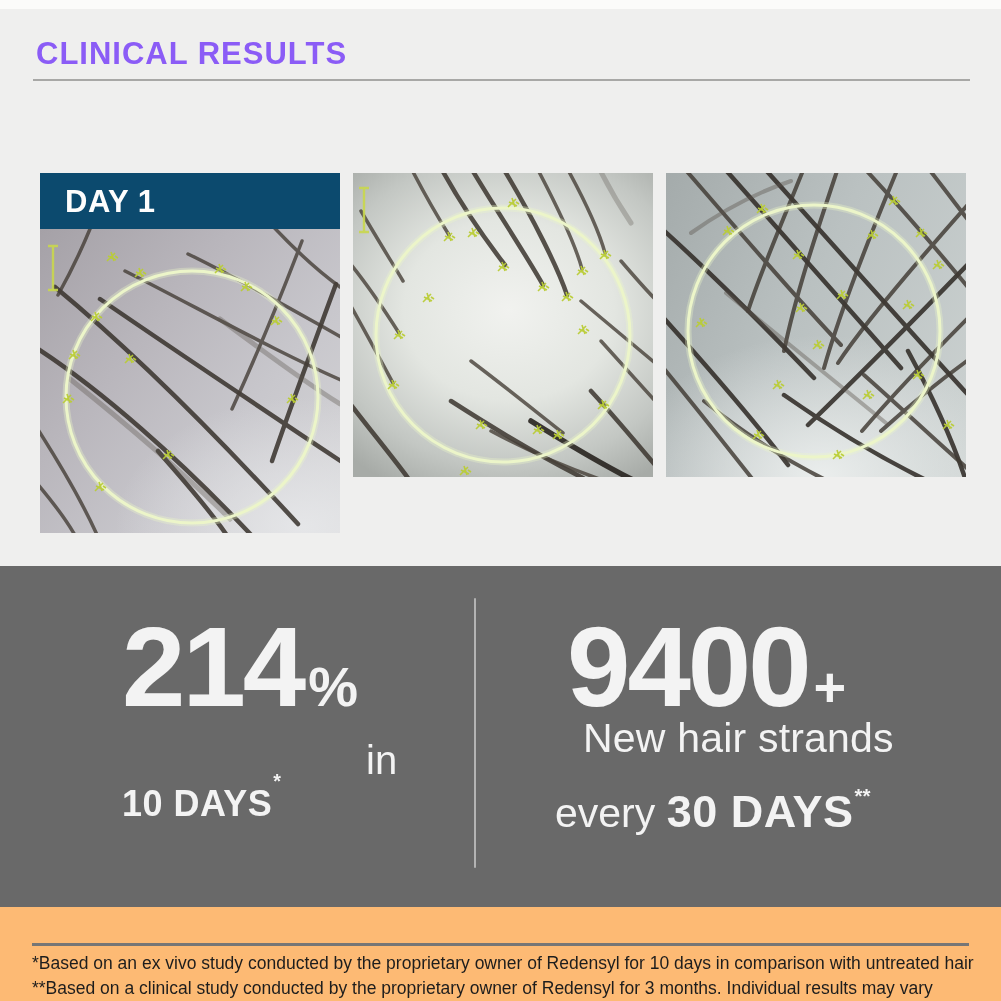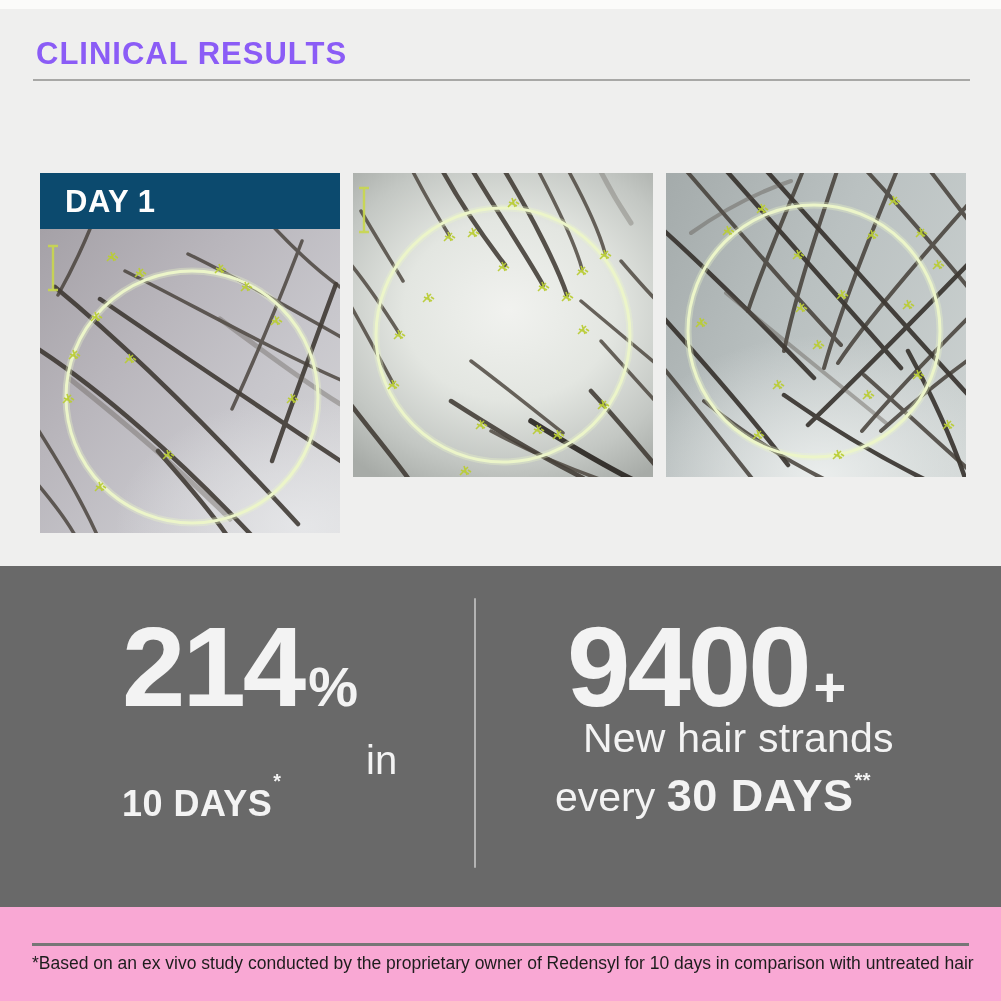--- a/index.html
+++ b/index.html
@@ -40,27 +40,27 @@
   .band{position:absolute;left:0;top:566px;width:1001px;height:341px;background:#696969;color:#f3f3f3;}
   .stat-big{position:absolute;display:flex;align-items:baseline;line-height:1;}
   .stat-big .num{font-size:114px;font-weight:bold;letter-spacing:-3px;}
   .stat-big .unit{font-size:56px;font-weight:bold;margin-left:5px;letter-spacing:0;}
   .left-big{left:122px;top:44px;}
   .right-big{left:555px;top:44px;margin-left:12px;}
   .conn{position:absolute;left:366px;top:156px;font-size:40px;line-height:1;margin-top:18px;}
   .period{position:absolute;left:122px;top:206px;font-size:36px;font-weight:bold;line-height:1;letter-spacing:0.5px;}
   .period sup{font-size:55%;vertical-align:28px;margin-left:1px;}
   .line1{position:absolute;left:583px;top:152px;font-size:41px;line-height:1;letter-spacing:0.2px;}
-  .line2{position:absolute;left:555px;top:204px;font-size:41px;line-height:1;}
+  .line2{position:absolute;left:555px;top:220px;font-size:41px;line-height:1;}
   .line2 .b{font-size:45px;font-weight:bold;letter-spacing:0.5px;}
   .line2 sup{font-size:50%;vertical-align:24px;margin-left:1px;font-weight:bold;}
   .divider{position:absolute;left:474px;top:32px;width:2px;height:270px;background:#b3b3b3;border-radius:2px;}
 
   
-  .footer{position:absolute;left:0;top:907px;width:1001px;height:94px;background:#f9a8d4;}
+  .footer{position:absolute;left:0;top:907px;width:1001px;height:94px;background:#fdba74;}
   .foot-rule{position:absolute;left:32px;top:36px;width:937px;height:3px;background:#767676;}
   .fn{position:absolute;left:32px;margin:0;font-size:17.5px;color:#1d1d1d;line-height:1;}
   .fn1{top:48px;}
   .fn2{top:73px;}
 </style>
 </head>
 <body>
 
 <div class="page">
   <div class="top-strip"></div>
@@ -260,14 +260,15 @@
     </div>
     <div class="line1">New hair strands</div>
     <div class="line2">
       <span>every </span><span class="b">30 DAYS</span><sup>**</sup>
     </div>
   </section>
 
   <footer class="footer">
     <div class="foot-rule"></div>
     <p class="fn fn1">*Based on an ex vivo study conducted by the proprietary owner of Redensyl for 10 days in comparison with untreated hair</p>
+    <p class="fn fn2">**Based on a clinical study conducted by the proprietary owner of Redensyl for 3 months. Individual results may vary</p>
   </footer>
 </div>
 
 </body></html>

